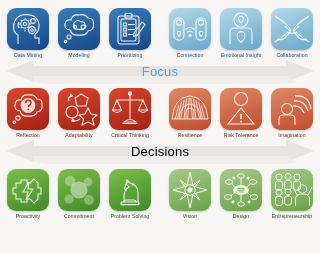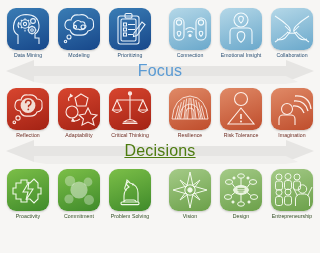--- a/index.html
+++ b/index.html
@@ -43,25 +43,25 @@
   .lbl-blue{color:#2a4f74;}
   .lbl-red{color:#6b2a20;}
   .lbl-green{color:#2f4a22;}
 
   
   .arrow-band{position:relative;width:320px;height:26px;}
   .arrow-svg{position:absolute;left:0;top:0;}
   .arrow-text{
     position:absolute;left:0;top:0;width:320px;height:26px;
     display:flex;align-items:center;justify-content:center;
-    font-size:16px;
+    font-size:13px;
     letter-spacing:0.2px;
   }
   .t-focus{color:#5a9bd4;}
-  .t-decisions{color:#4d7c0f;text-decoration:underline;}
+  .t-decisions{color:#000000;}
   .t-drive{color:#3aa35f;}
 </style>
 </head>
 <body>
 
 <div class="board">
 
   <div class="row row-1">
     <div class="tiles" style="top:8px;">
 

